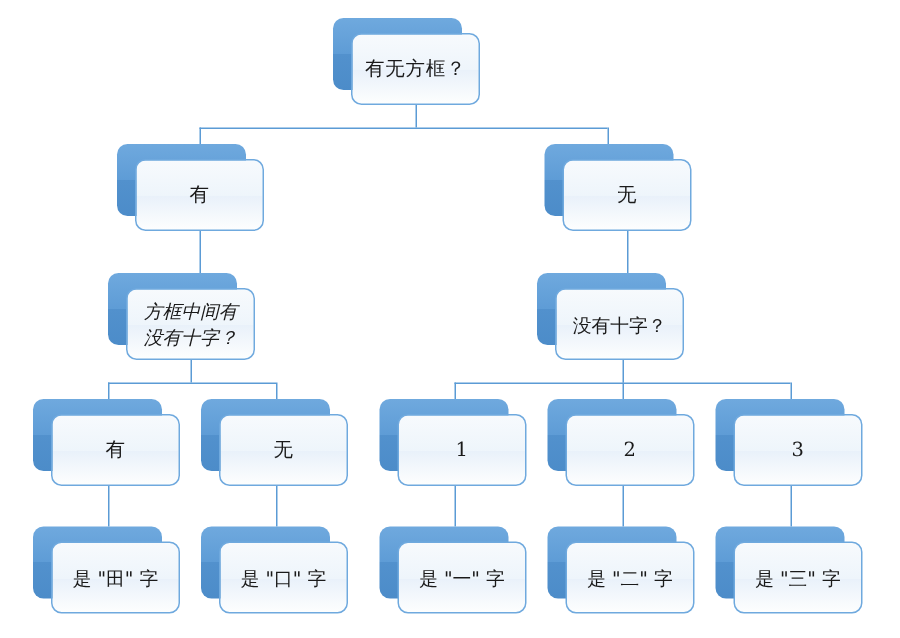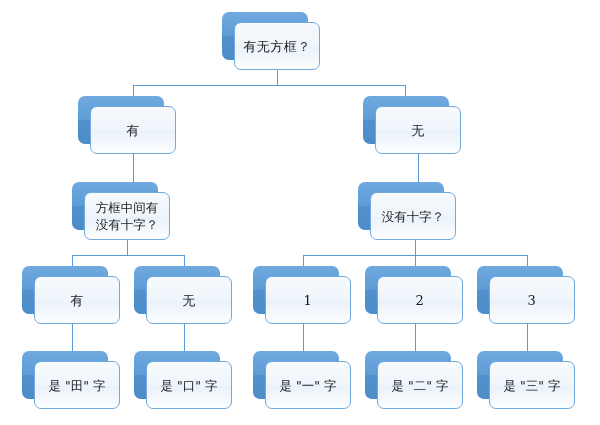--- a/index.html
+++ b/index.html
@@ -127,21 +127,21 @@
     </div>
   </div>
 
   <div class="node" style="left:363px; top:96px; width:110px; height:60px;">
     <div class="plate"></div>
     <div class="card">
       <span class="label">无</span>
     </div>
   </div>
 
-  <div class="node" style="left:72px; top:182px; width:110px; height:60px;">
+  <div class="node" style="left:72px; top:182px; width:110px; height:60px;font-style:italic;">
     <div class="plate"></div>
     <div class="card">
       <span class="label small">方框中间有
 没有十字？</span>
     </div>
   </div>
 
   <div class="node" style="left:358px; top:182px; width:110px; height:60px;">
     <div class="plate"></div>
     <div class="card">

